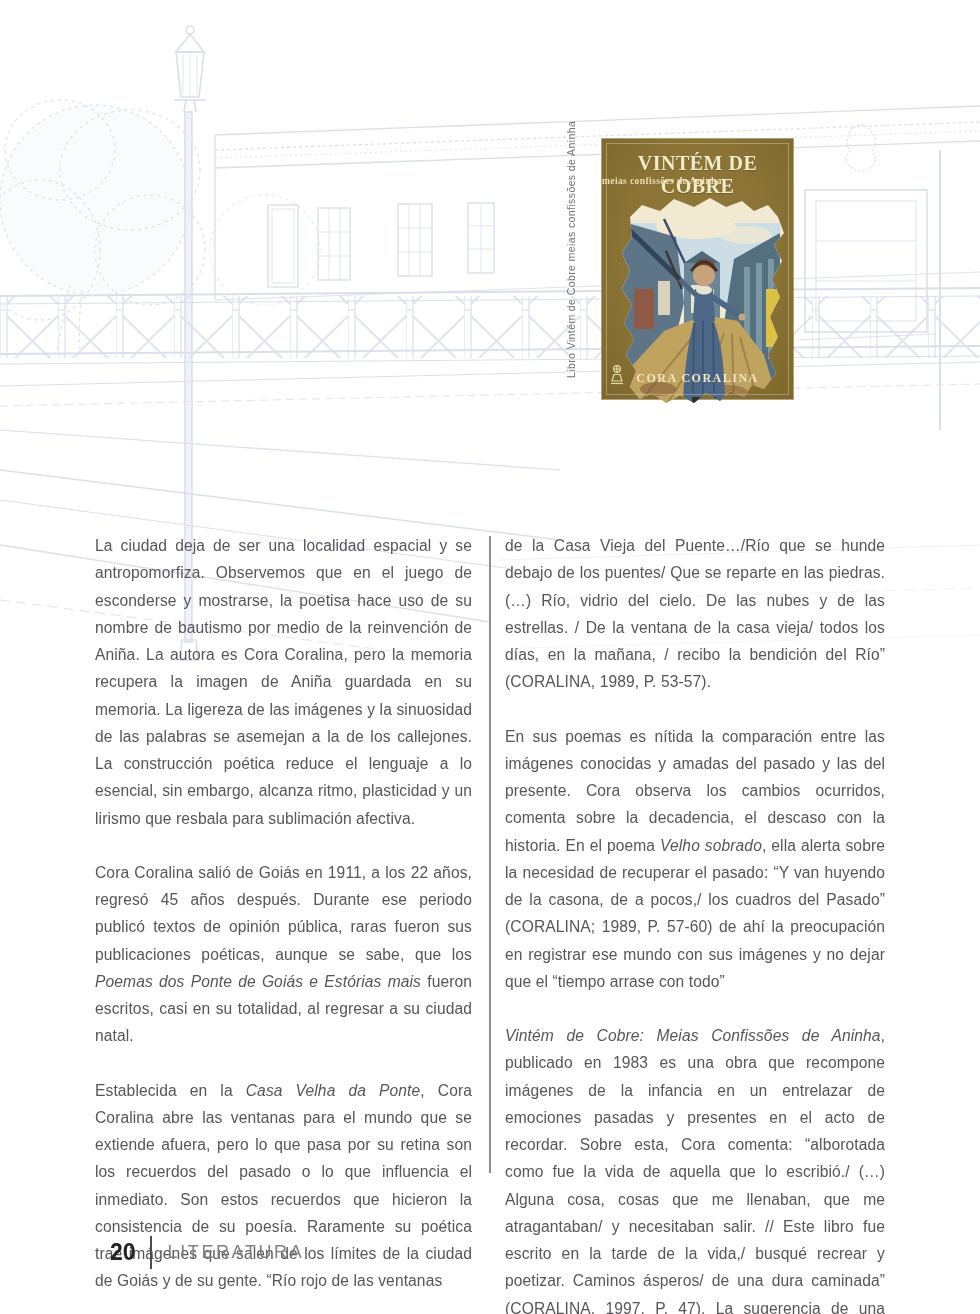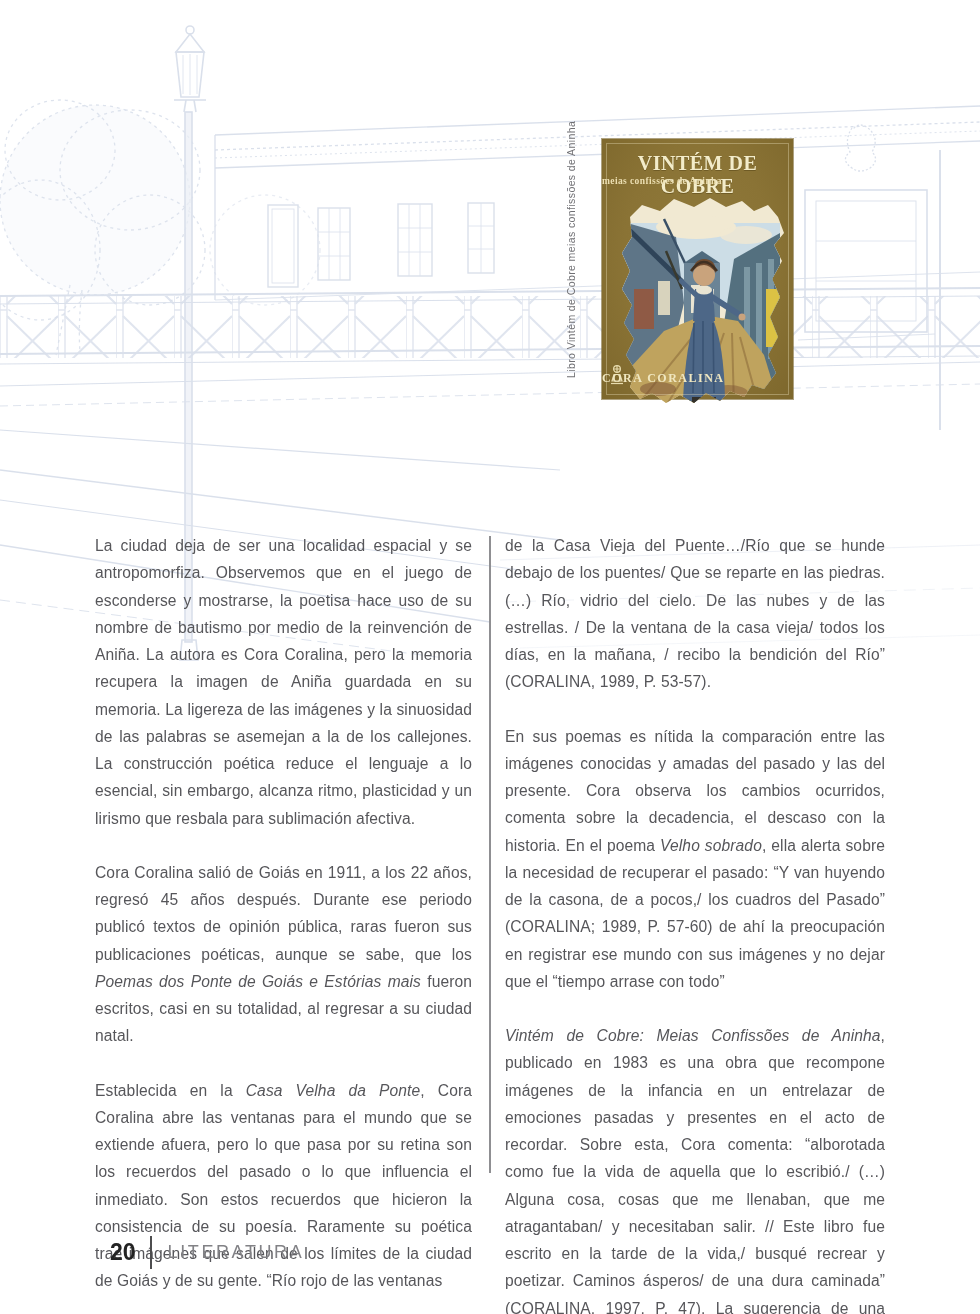--- a/index.html
+++ b/index.html
@@ -24,21 +24,21 @@
     font-family:"Liberation Serif",serif;font-weight:bold;font-size:20px;
     letter-spacing:.5px;color:#f3ecca;text-shadow:0 1px 0 rgba(60,45,10,.35);
   }
   .cover-subtitle{
     position:absolute;top:37px;left:0;width:100%;text-align:left;
     font-family:"Liberation Serif",serif;font-weight:bold;font-size:9.5px;
     letter-spacing:.4px;color:#ecdfb2;
   }
   .cover-art{position:absolute;left:4px;top:54px;width:183px;height:216px;}
   .cover-author{
-    position:absolute;bottom:13px;left:0;width:100%;
+    position:absolute;bottom:13px;left:0;width:100%;text-align:center;
     font-family:"Liberation Serif",serif;font-weight:bold;font-size:12px;
     letter-spacing:1.5px;color:#f0e7c0;
   }
   .cover-logo{position:absolute;left:7px;bottom:14px;width:16px;height:21px;}
 
   
   .vertical-caption{
     position:absolute;left:565px;top:145px;height:233px;width:19px;
     writing-mode:vertical-rl;transform:rotate(180deg);
     font-size:10.5px;color:#707074;letter-spacing:.4px;white-space:nowrap;

